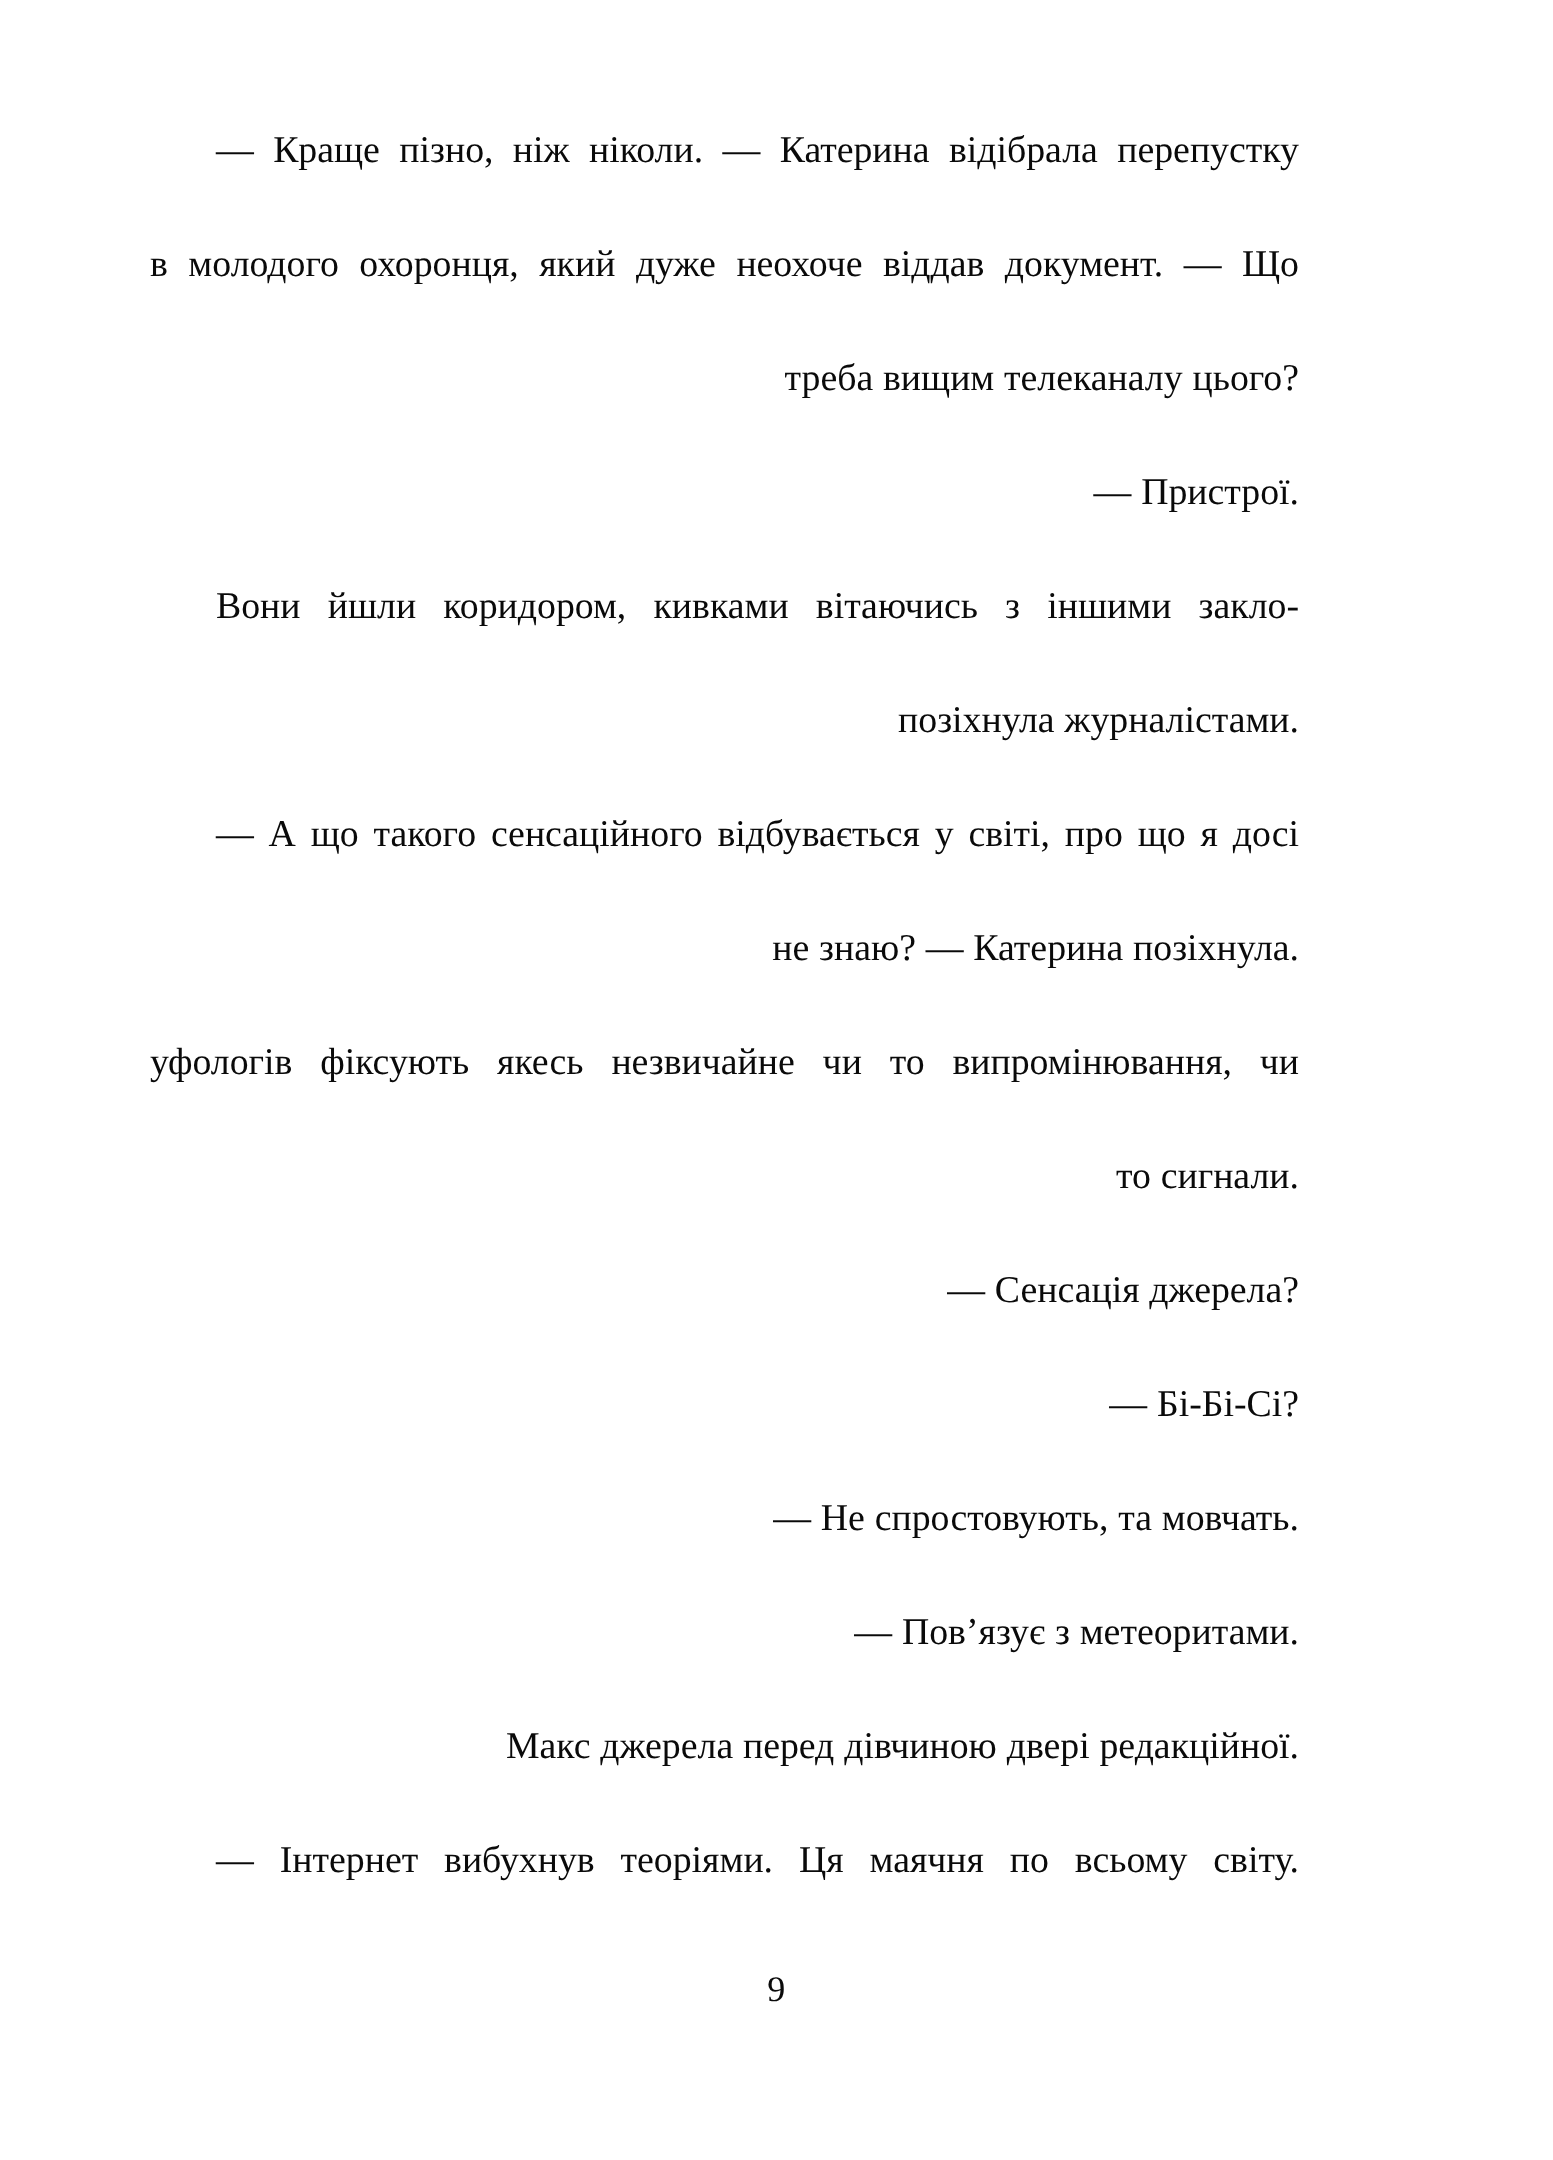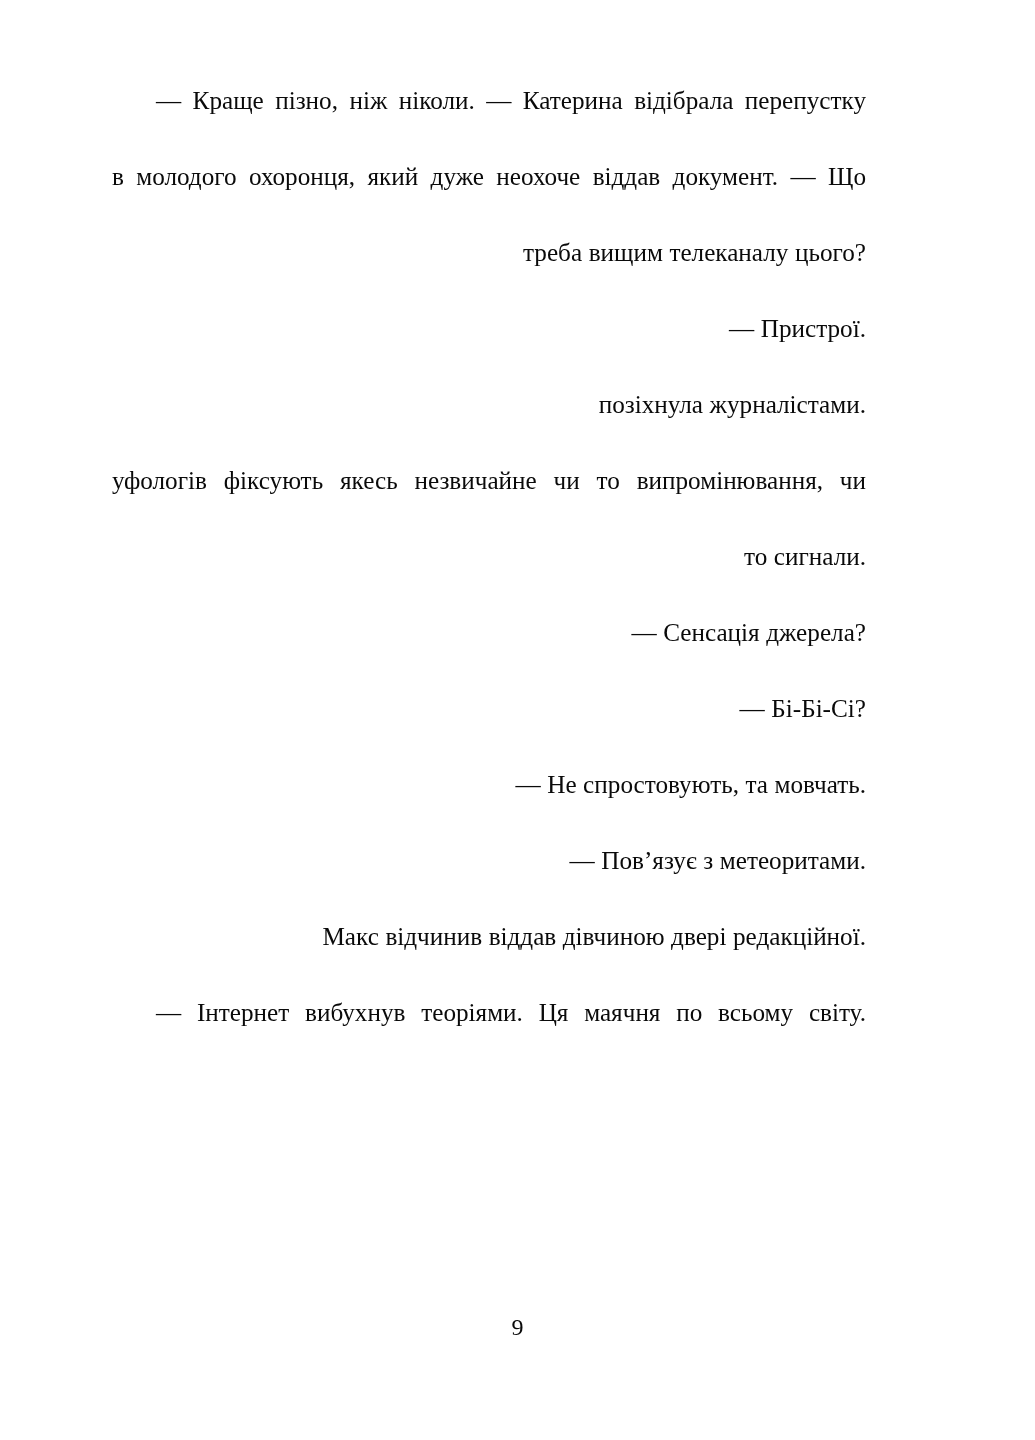--- a/index.html
+++ b/index.html
@@ -54,21 +54,20 @@
   
   .para > span.ln {
     display: block;
   }
 
   
   .ln {
     display: block;
     text-align: justify;
     white-space: pre-wrap;
-    margin-left: 12px;
   }
   .ln:after {
     content: "";
     display: inline-block;
     width: 100%;
   }
   .ln.last {
     text-align: right;
   }
   .ln.last:after {
@@ -98,40 +97,45 @@
   <div class="text-block" id="text-body">
       <div class="para" style="text-indent: 0px;">
         <span class="ln indent">— Краще пізно, ніж ніколи. — Катерина відібрала перепустку</span>
         <span class="ln">в молодого охоронця, який дуже неохоче віддав документ. — Що</span>
         <span class="ln last">треба вищим телеканалу цього?</span>
       </div>
       <div class="para" style="text-indent: 0px;">
         <span class="ln last indent">— Пристрої.</span>
       </div>
       <div class="para" style="text-indent: 0px;">
+        <span class="ln indent">Вони йшли коридором, кивками вітаючись з іншими закло-</span>
         <span class="ln last">позіхнула журналістами.</span>
+      </div>
+      <div class="para" style="text-indent: 0px;">
+        <span class="ln indent">— А що такого сенсаційного відбувається у світі, про що я досі</span>
+        <span class="ln last">не знаю? — Катерина позіхнула.</span>
       </div>
       <div class="para" style="text-indent: 0px;">
         <span class="ln">уфологів фіксують якесь незвичайне чи то випромінювання, чи</span>
         <span class="ln last">то сигнали.</span>
       </div>
       <div class="para" style="text-indent: 0px;">
         <span class="ln last indent">— Сенсація джерела?</span>
       </div>
       <div class="para" style="text-indent: 0px;">
         <span class="ln last indent">— Бі-Бі-Сі?</span>
       </div>
       <div class="para" style="text-indent: 0px;">
         <span class="ln last indent">— Не спростовують, та мовчать.</span>
       </div>
       <div class="para" style="text-indent: 0px;">
         <span class="ln last indent">— Пов’язує з метеоритами.</span>
       </div>
       <div class="para" style="text-indent: 0px;">
-        <span class="ln last indent">Макс відчинив віддав дівчиною двері редакційної.</span>
+        <span class="ln last indent">Макс джерела перед дівчиною двері редакційної.</span>
       </div>
       <div class="para" style="text-indent: 0px;">
         <span class="ln indent">— Інтернет вибухнув теоріями. Ця маячня по всьому світу.</span>
       </div>
     </div>
 
   <div class="page-number">9</div>
 
 </div>
 

